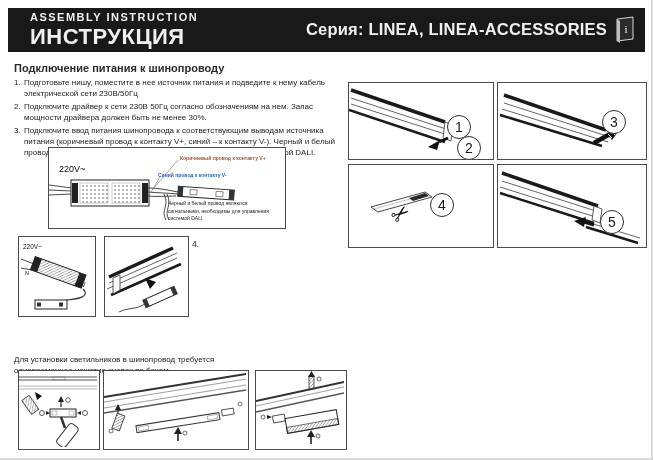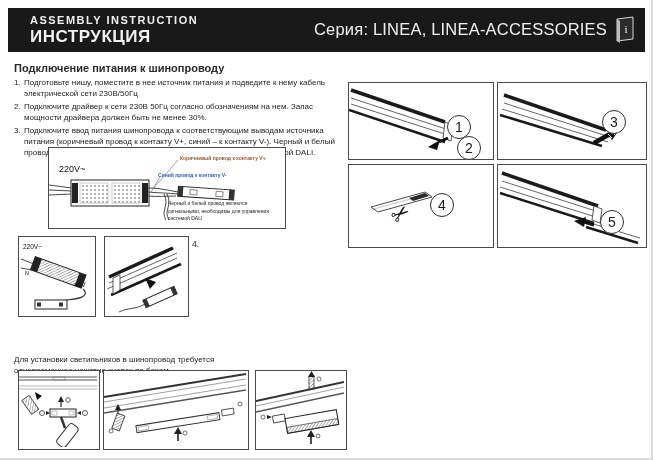--- a/index.html
+++ b/index.html
@@ -8,25 +8,25 @@
         box-shadow:inset -2px -2px 0 #d9d9d9;}
   
   .hdr{position:absolute;left:8px;top:8px;width:637px;height:44px;background:#191919;
        display:flex;align-items:center;color:#f0f0f0;}
   .logo{width:56px;height:44px;display:flex;flex-direction:column;align-items:center;justify-content:center;line-height:1;}
   .logo-arte{font-family:"Liberation Serif",serif;font-size:11px;letter-spacing:2px;color:#e8e8e8;margin-top:1px;}
   .logo-lamp{font-family:"Liberation Serif",serif;font-size:4px;letter-spacing:3px;color:#cfcfcf;
              border-top:0.5px solid #9a9a9a;padding-top:1px;margin-top:1px;}
   .h-left{margin-left:22px;line-height:1.15;}
   .h-en{font-size:11px;letter-spacing:1.5px;font-weight:600;}
-  .h-ru{font-size:17px;font-weight:700;letter-spacing:0.5px;}
+  .h-ru{font-size:22px;font-weight:700;letter-spacing:0.5px;}
   .h-spacer{flex:1;}
   .h-right{text-align:right;line-height:1.2;margin-right:6px;}
   .h-l1{font-size:10.5px;font-weight:700;}
-  .h-l2{font-size:16.5px;font-weight:400;letter-spacing:0.2px;}
+  .h-l2{font-size:16.5px;font-weight:700;letter-spacing:0.2px;}
   .book{width:24px;height:30px;margin-right:8px;position:relative;flex:none;}
   
   .sec-h{position:absolute;font-size:11px;font-weight:700;color:#2a2a2a;white-space:nowrap;}
   .steps{position:absolute;left:14px;top:77px;width:326px;font-size:8px;line-height:1.38;color:#1c1c1c;}
   .step-row{display:flex;margin-bottom:2px;}
   .step-num{width:10px;flex:none;}
   .step-text{flex:1;}
   .mount-p{position:absolute;left:14px;top:354px;width:212px;font-size:8px;line-height:1.4;color:#1c1c1c;}
   
   .dbox{position:absolute;border:1px solid #4a4a4a;background:#fff;}

